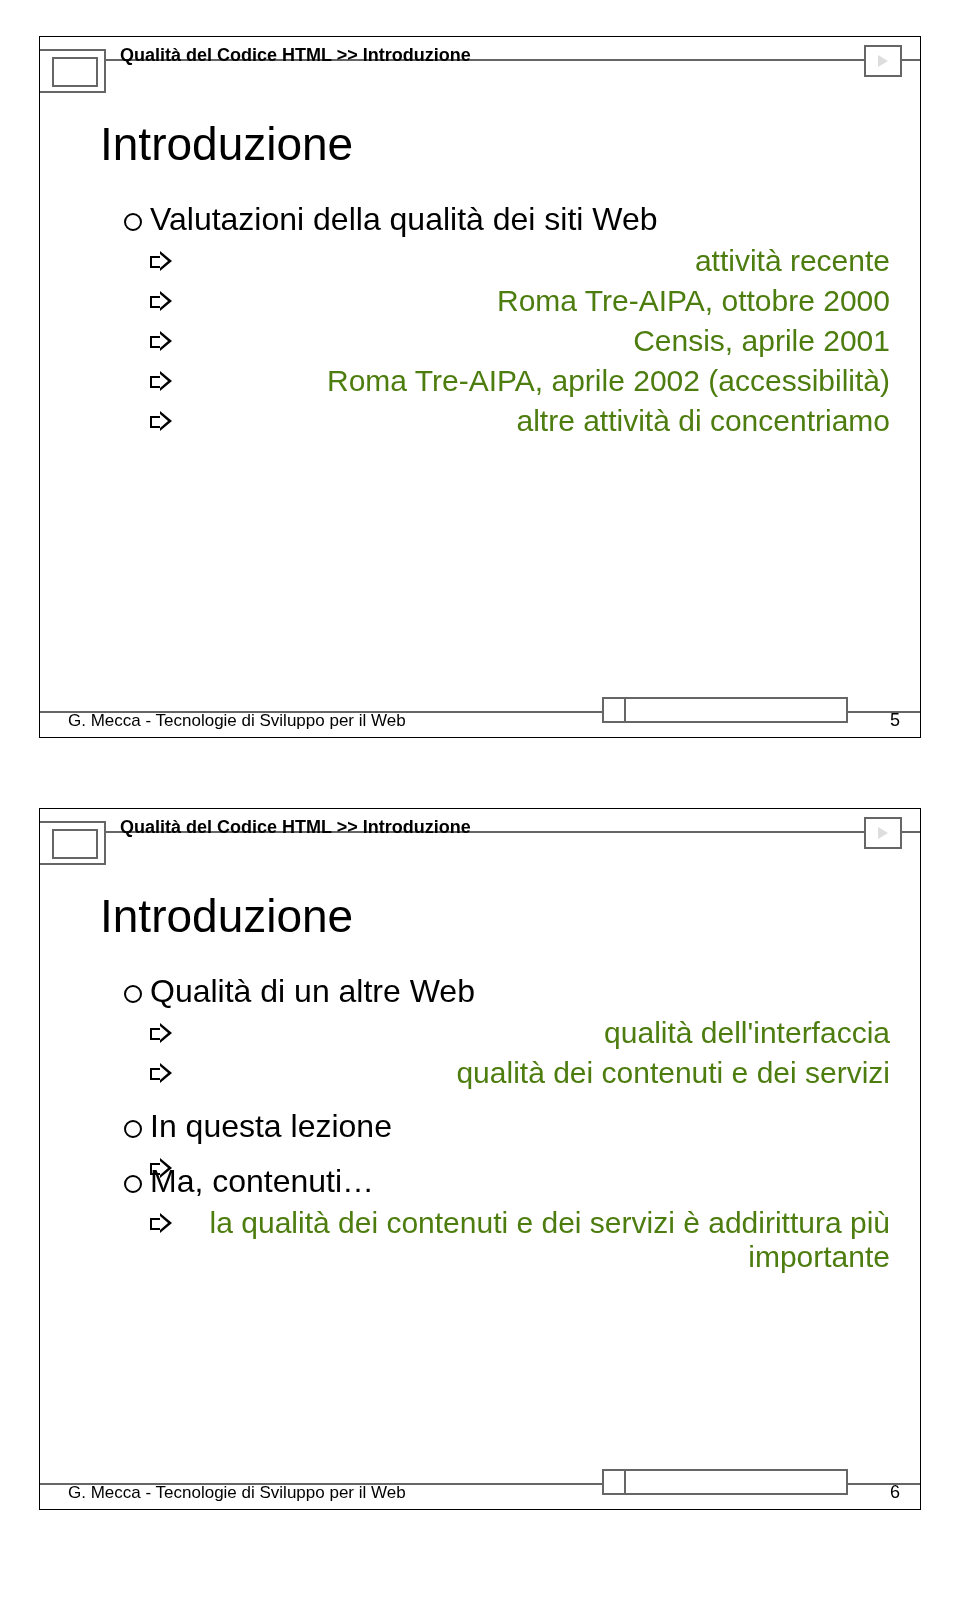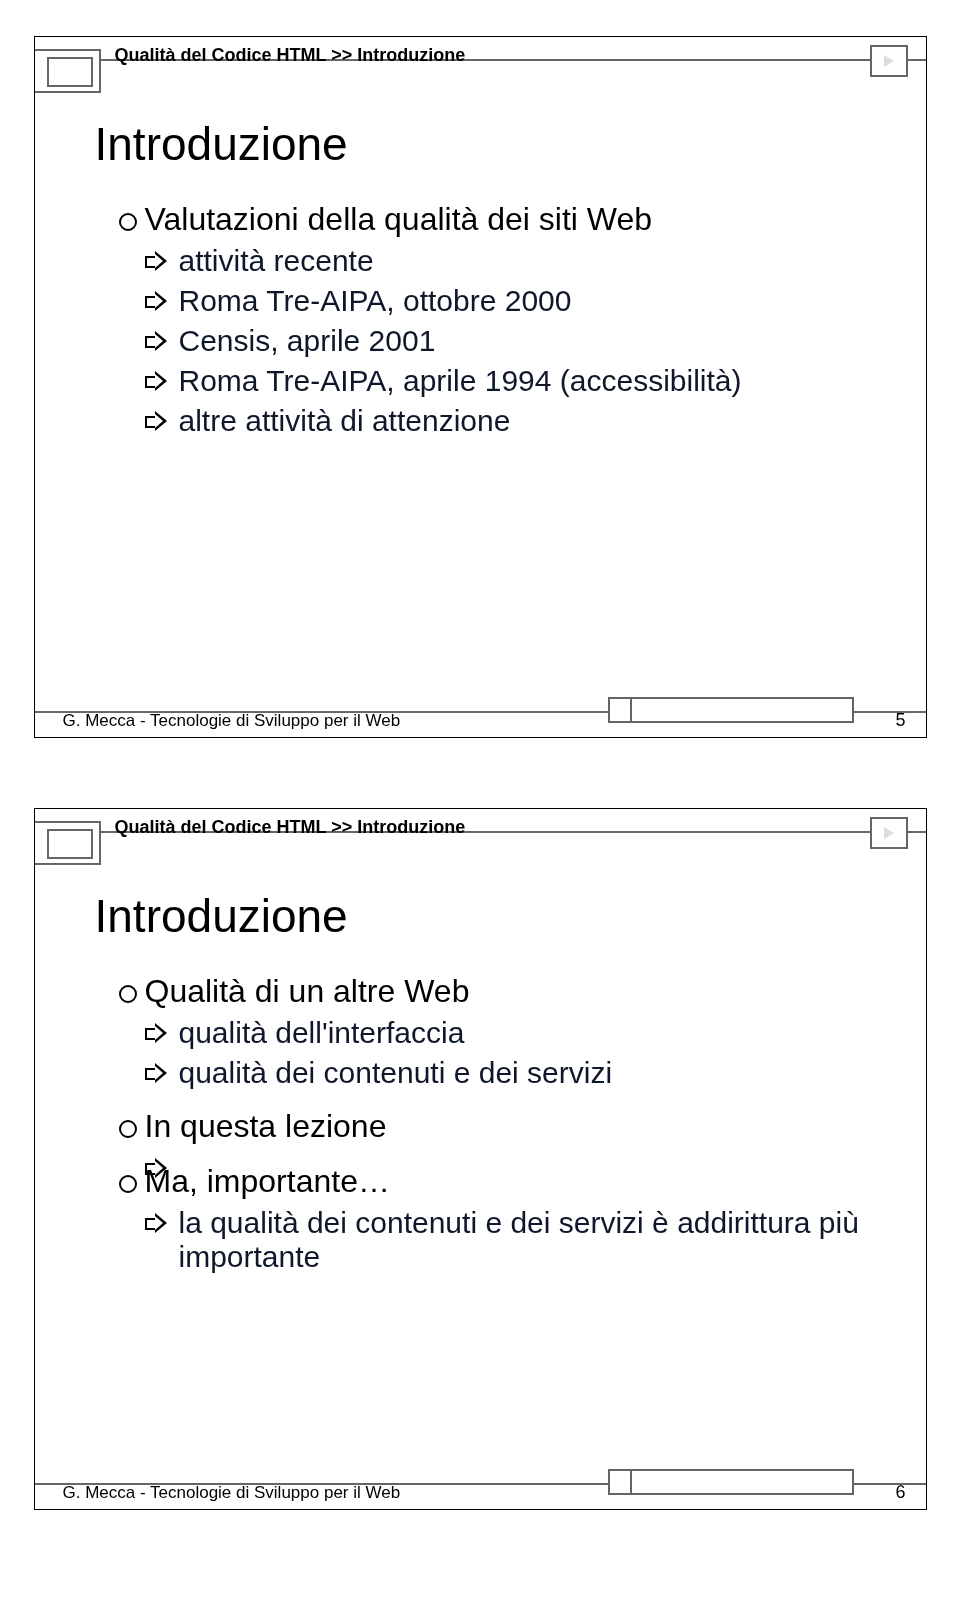--- a/index.html
+++ b/index.html
@@ -13,21 +13,20 @@
     margin: 0 auto;
     background: #ffffff;
   }
   .slide {
     position: relative;
     width: 880px;
     height: 700px;
     margin: 36px auto 70px auto;
     background: #ffffff;
     border: 1px solid #000;
-    padding-left: 11px;
   }
   
   .tab-left {
     position: absolute;
     left: 0;
     top: 12px;
     width: 64px;
     height: 40px;
     border-top: 2px solid #666;
     border-bottom: 2px solid #666;
@@ -112,24 +111,25 @@
     left: 4px;
     top: 12px;
     width: 14px;
     height: 14px;
     border: 2px solid #000;
     border-radius: 50%;
     background: #fff;
   }
   .bul-2 {
     font-size: 30px;
-    color: #0f172a;
+    color: #4d7c0f;
     margin: 6px 0 6px 30px;
     position: relative;
     padding-left: 34px;
+    text-align: right;
   }
   .bul-2::before {
     content: "";
     position: absolute;
     left: 0;
     top: 6px;
     width: 20px;
     height: 20px;
     background: transparent;
   }
@@ -251,27 +251,27 @@
         <div class="bul-2">
           <span class="arrow-right">
               <span class="inner"></span>
             </span>
           <span>Censis, aprile 2001</span>
         </div>
         <div class="bul-2">
           <span class="arrow-right">
               <span class="inner"></span>
             </span>
-          <span>Roma Tre-AIPA, aprile 1994 (accessibilità)</span>
-        </div>
-        <div class="bul-2">
-          <span class="arrow-right">
-              <span class="inner"></span>
-            </span>
-          <span>altre attività di attenzione</span>
+          <span>Roma Tre-AIPA, aprile 2002 (accessibilità)</span>
+        </div>
+        <div class="bul-2">
+          <span class="arrow-right">
+              <span class="inner"></span>
+            </span>
+          <span>altre attività di concentriamo</span>
         </div>
       </div>
     </div>
 
     <div class="footer-bar"></div>
     <div class="footer-small-rect"></div>
     <div class="footer-right-rect"></div>
     <div class="footer-text">G. Mecca - Tecnologie di Sviluppo per il Web</div>
     <div class="page-num">5</div>
   </div>
@@ -301,21 +301,21 @@
               <span class="inner"></span>
             </span>
           <span>qualità dei contenuti e dei servizi</span>
         </div>
         <div class="bul-1">In questa lezione</div>
         <div class="bul-2">
           <span class="arrow-right">
               <span class="inner"></span>
             </span>
         </div>
-        <div class="bul-1">Ma, importante…</div>
+        <div class="bul-1">Ma, contenuti…</div>
         <div class="bul-2">
           <span class="arrow-right">
               <span class="inner"></span>
             </span>
           <span>la qualità dei contenuti e dei servizi è addirittura più importante</span>
         </div>
       </div>
     </div>
 
     <div class="footer-bar"></div>

